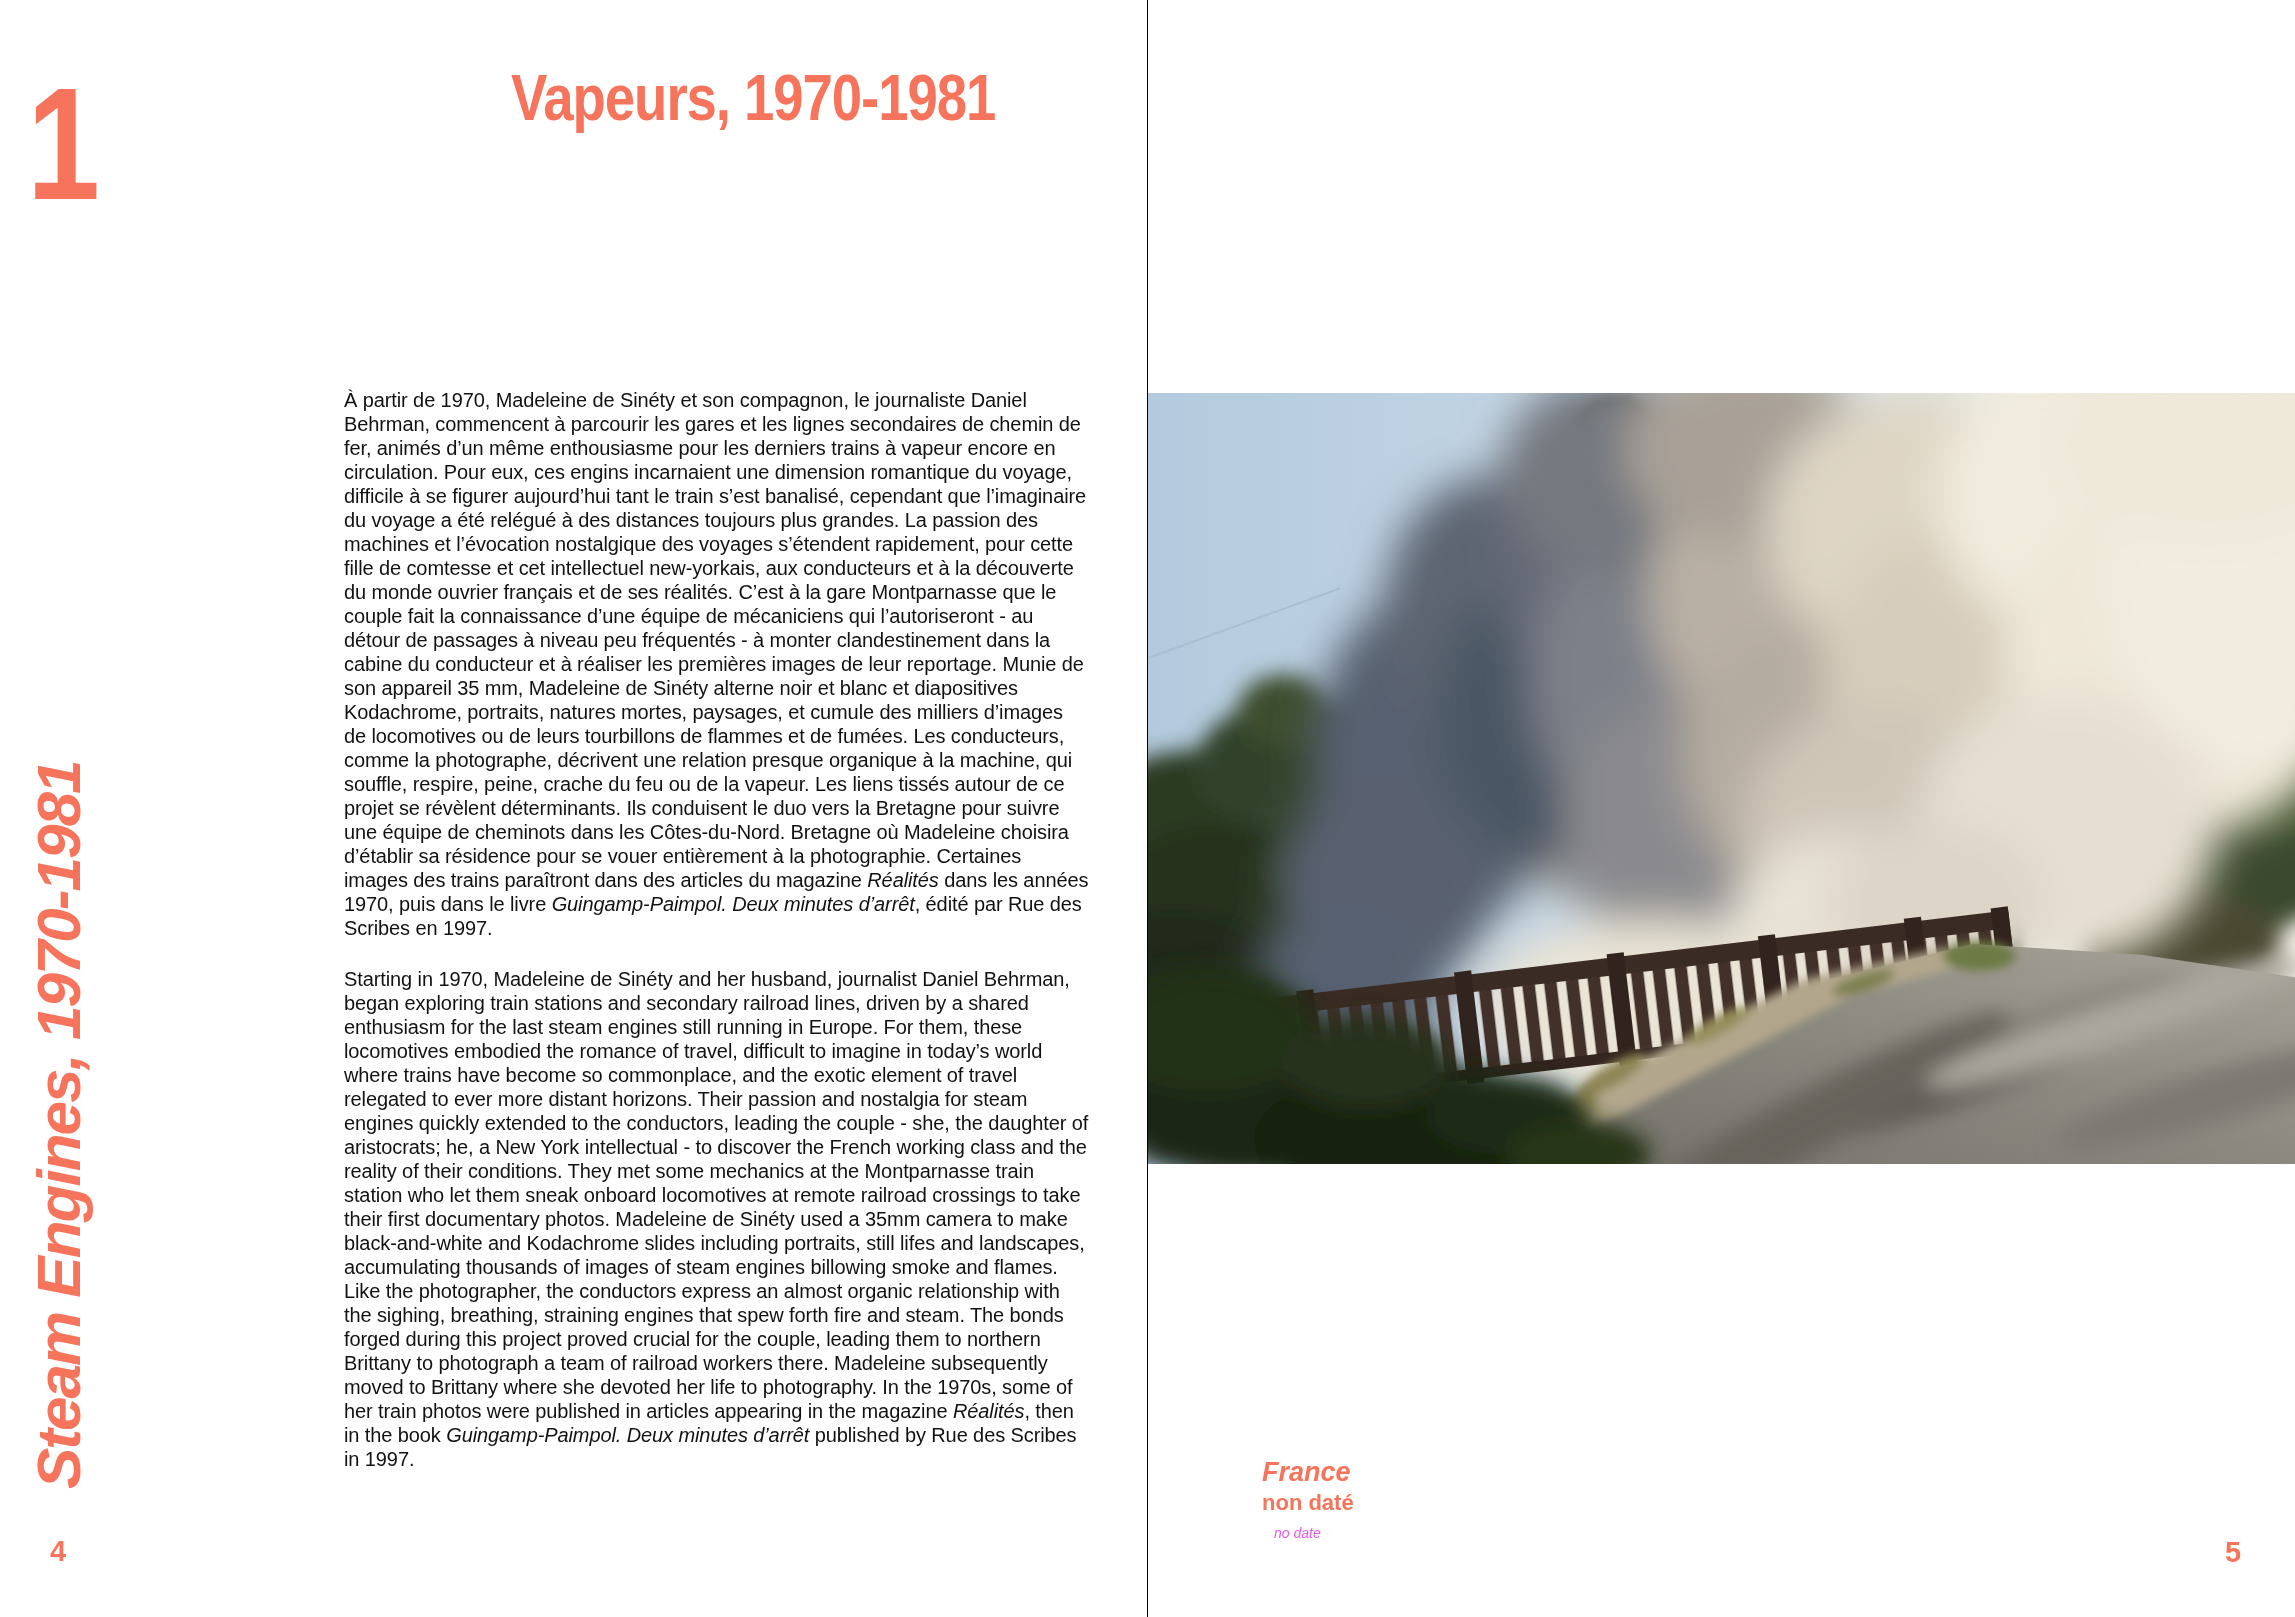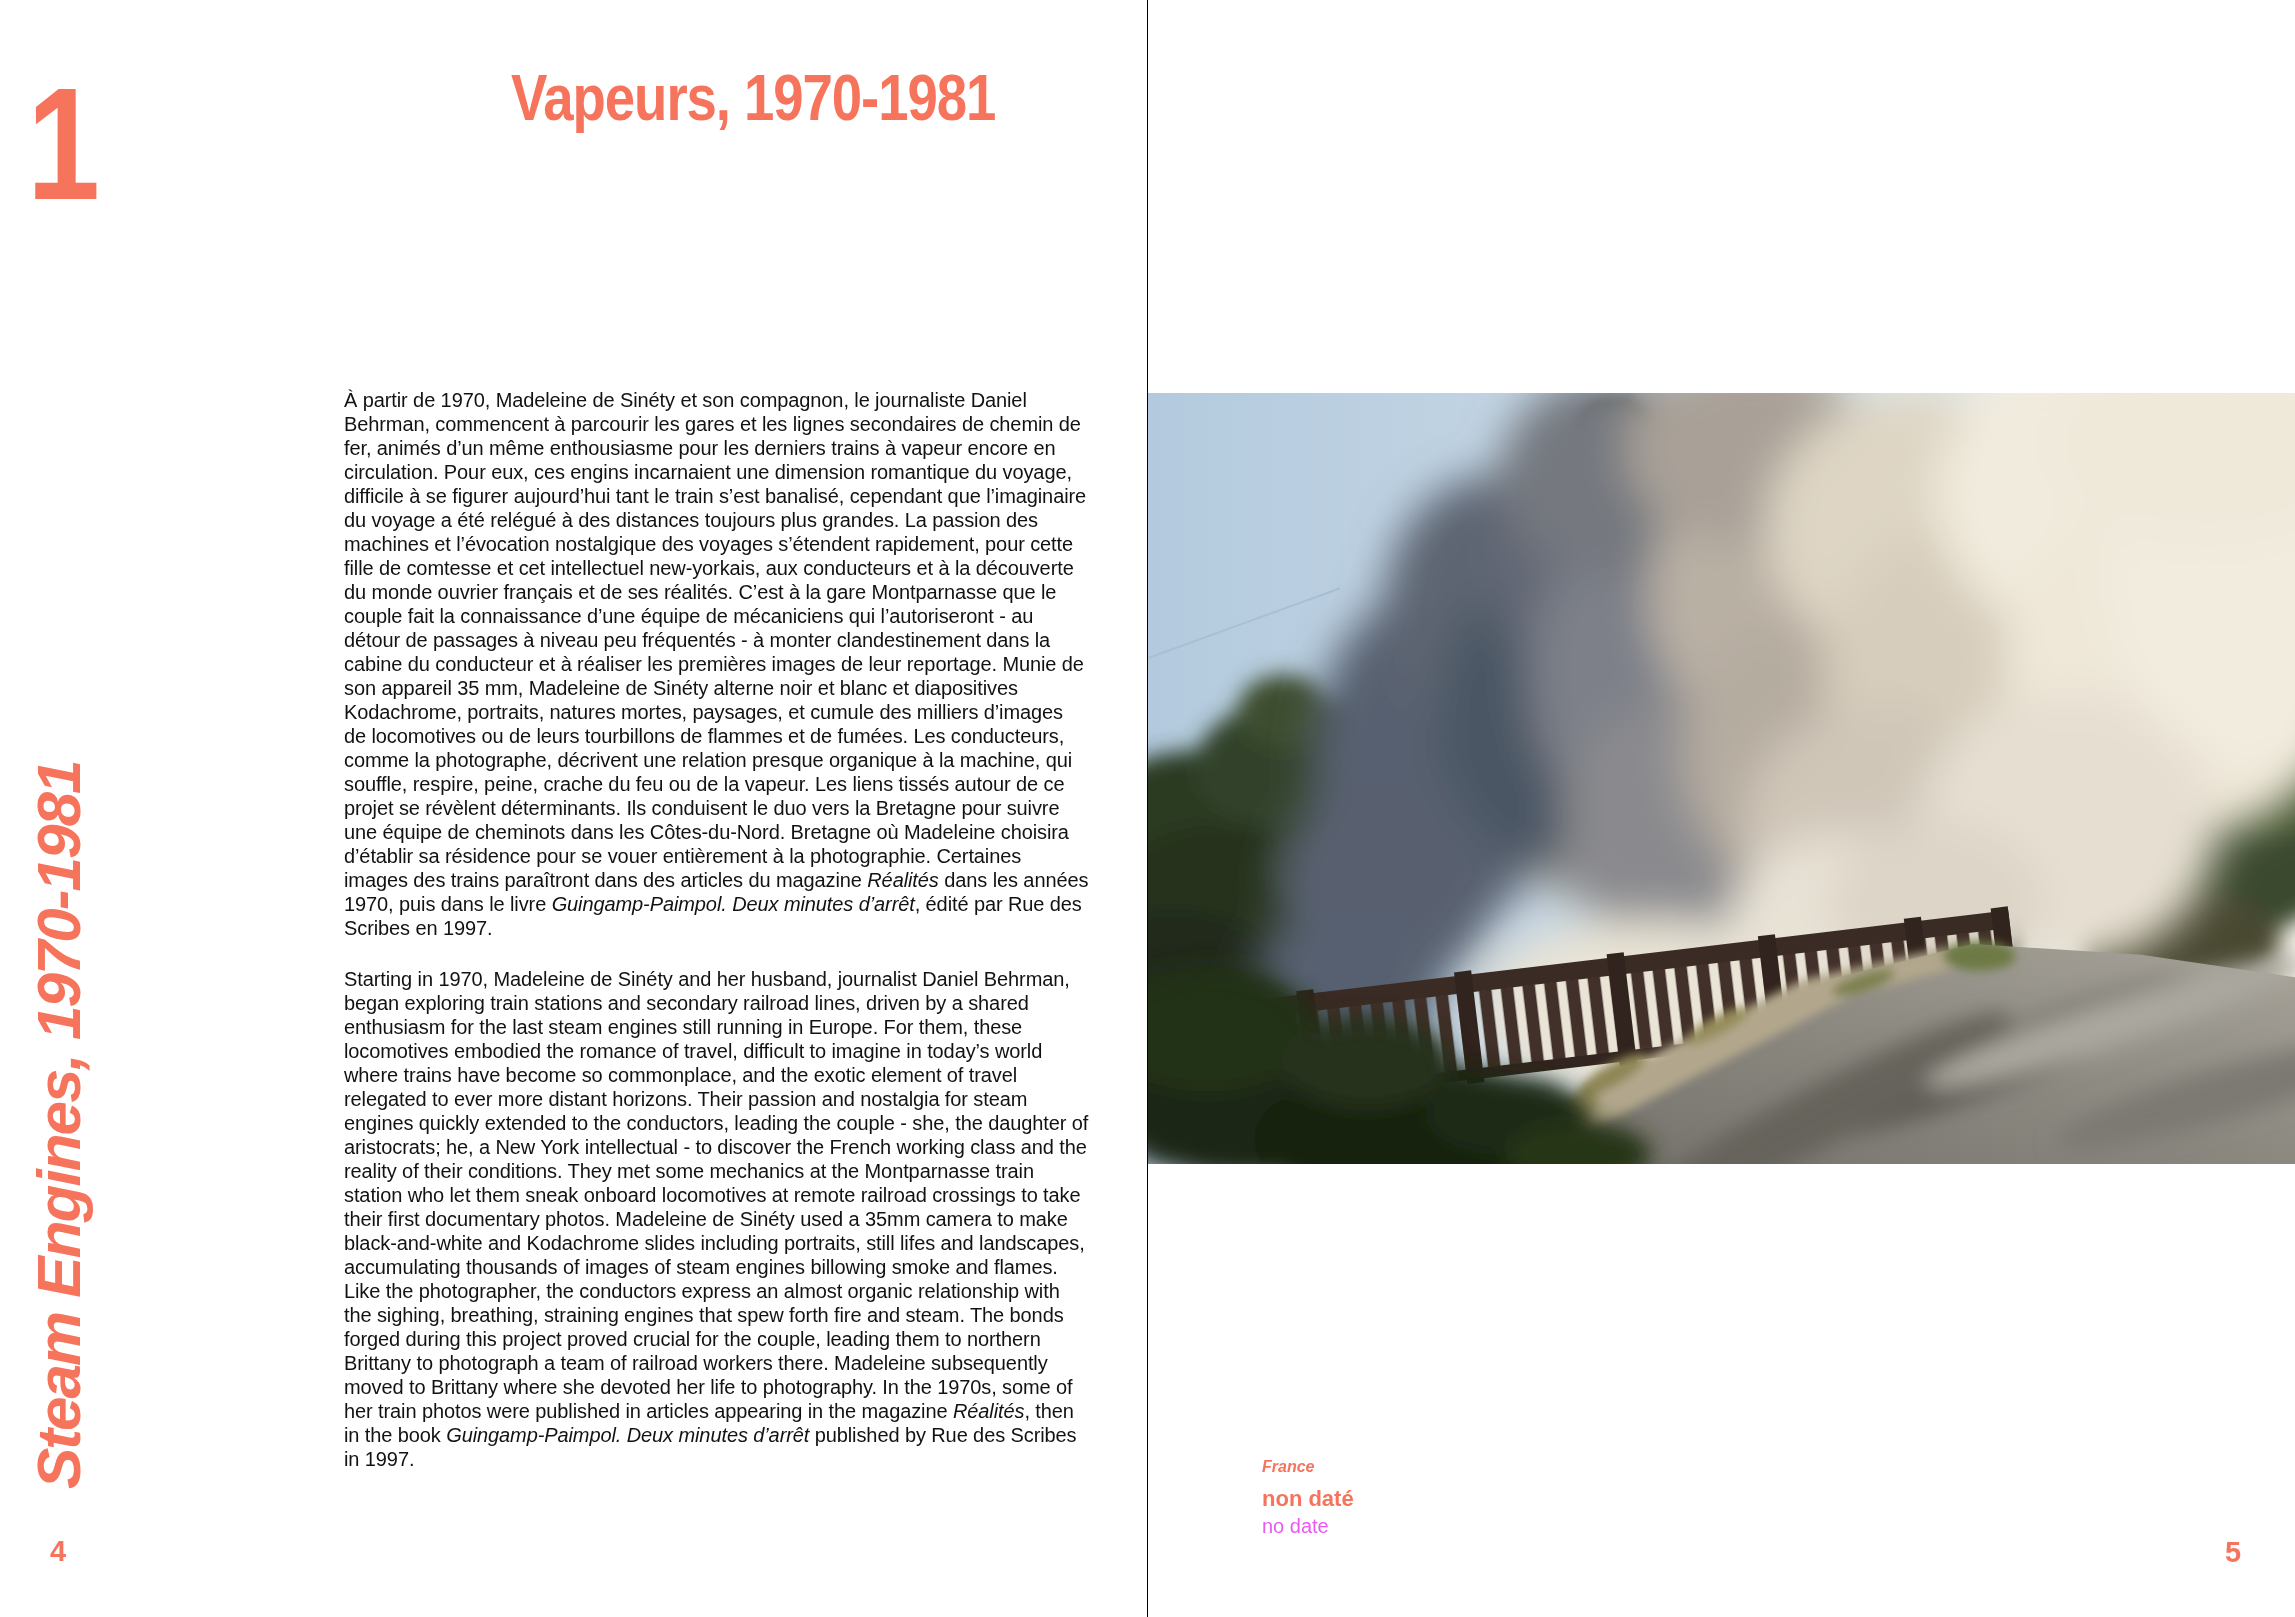--- a/index.html
+++ b/index.html
@@ -58,30 +58,30 @@
     background:#000;
   }
   .photo{
     position:absolute;left:1148px;top:393px;width:1147px;height:771px;
     display:block;
   }
   .caption{
     position:absolute;left:1262px;top:1459px;line-height:1;
   }
   .caption .cap-location{
-    font-size:16px;font-weight:bold;font-style:italic;
-    color:var(--accent);margin:0 0 13px 0;
+    font-size:27px;font-weight:bold;font-style:italic;
+    color:var(--accent);margin:0 0 6px 0;
   }
   .caption .cap-date-fr{
     font-size:22px;font-weight:bold;
     color:var(--accent);margin:0 0 6px 0;
   }
   .caption .cap-date-en{
-    font-size:20px;font-weight:normal;
-    color:var(--magenta);margin:0;
+    font-size:14px;font-weight:normal;
+    color:var(--magenta);margin:12px;font-style:italic;
   }
 </style>
 </head>
 <body>
 
 <div class="spread" style="--accent: #f6745c; --magenta: #ea5af0; --ink: #121212;">
 
   <div class="chapter-number">1</div>
 
   <div class="chapter-title">Vapeurs, 1970-1981</div>

